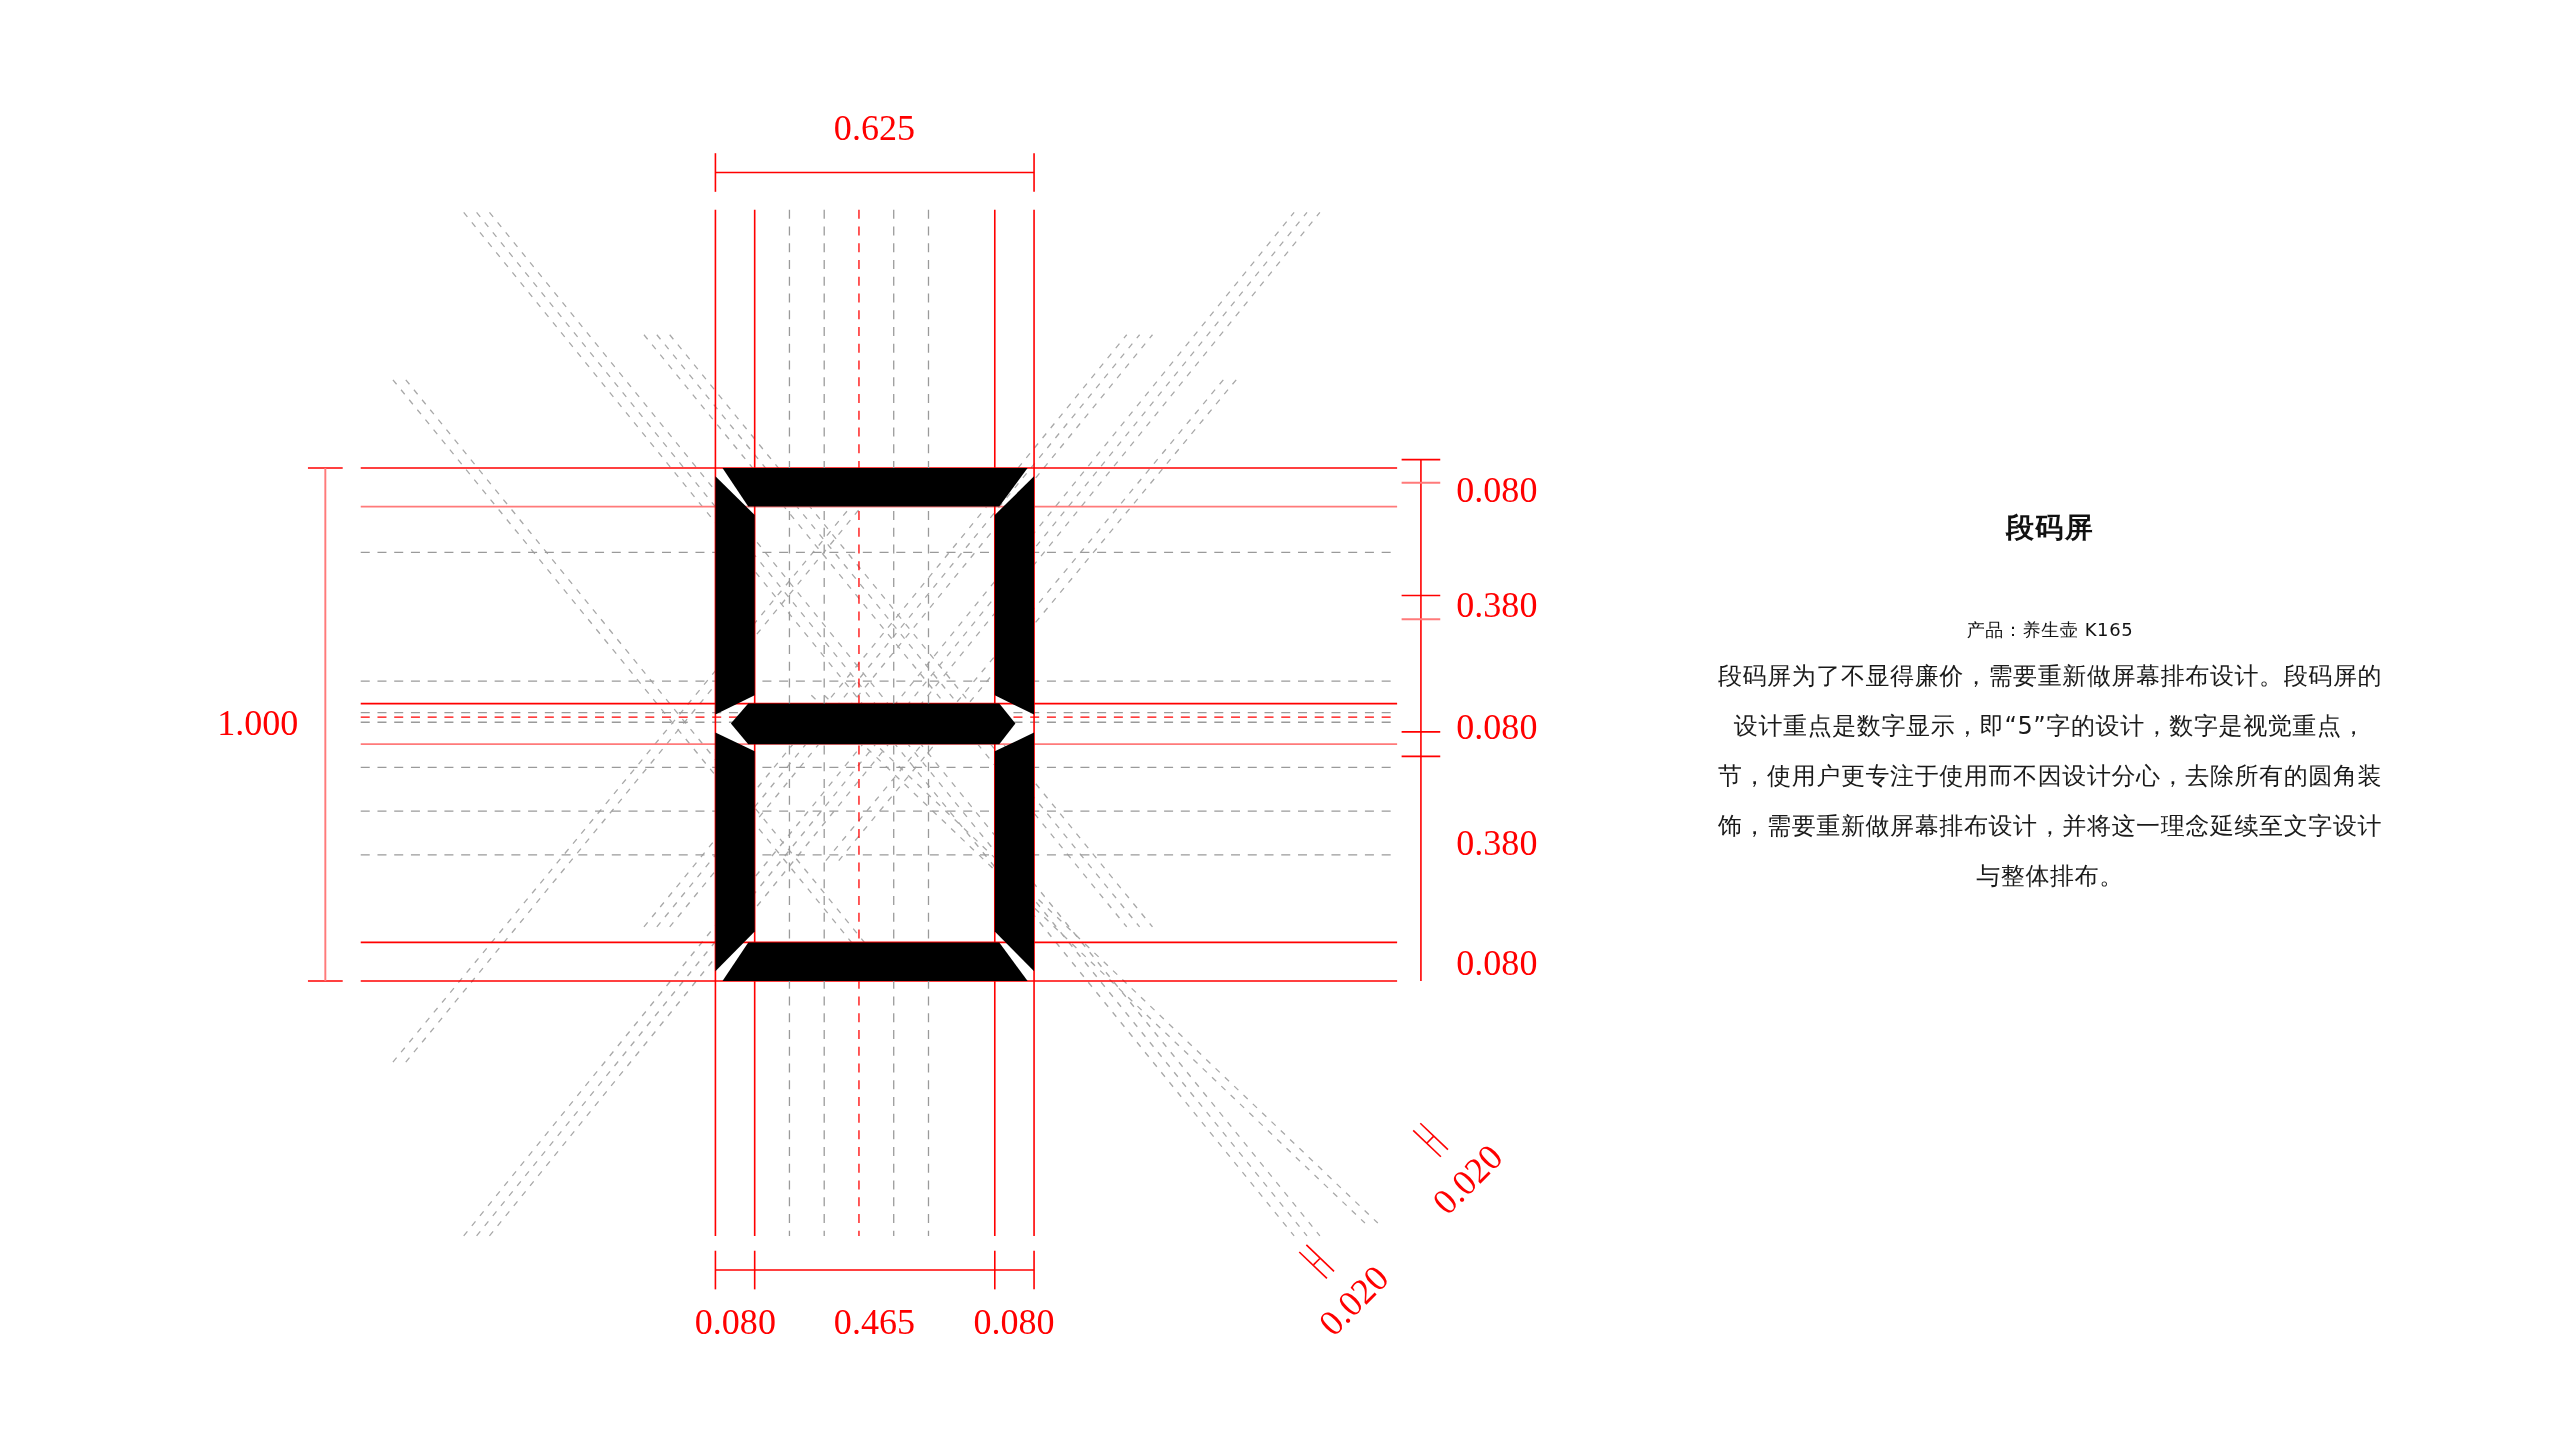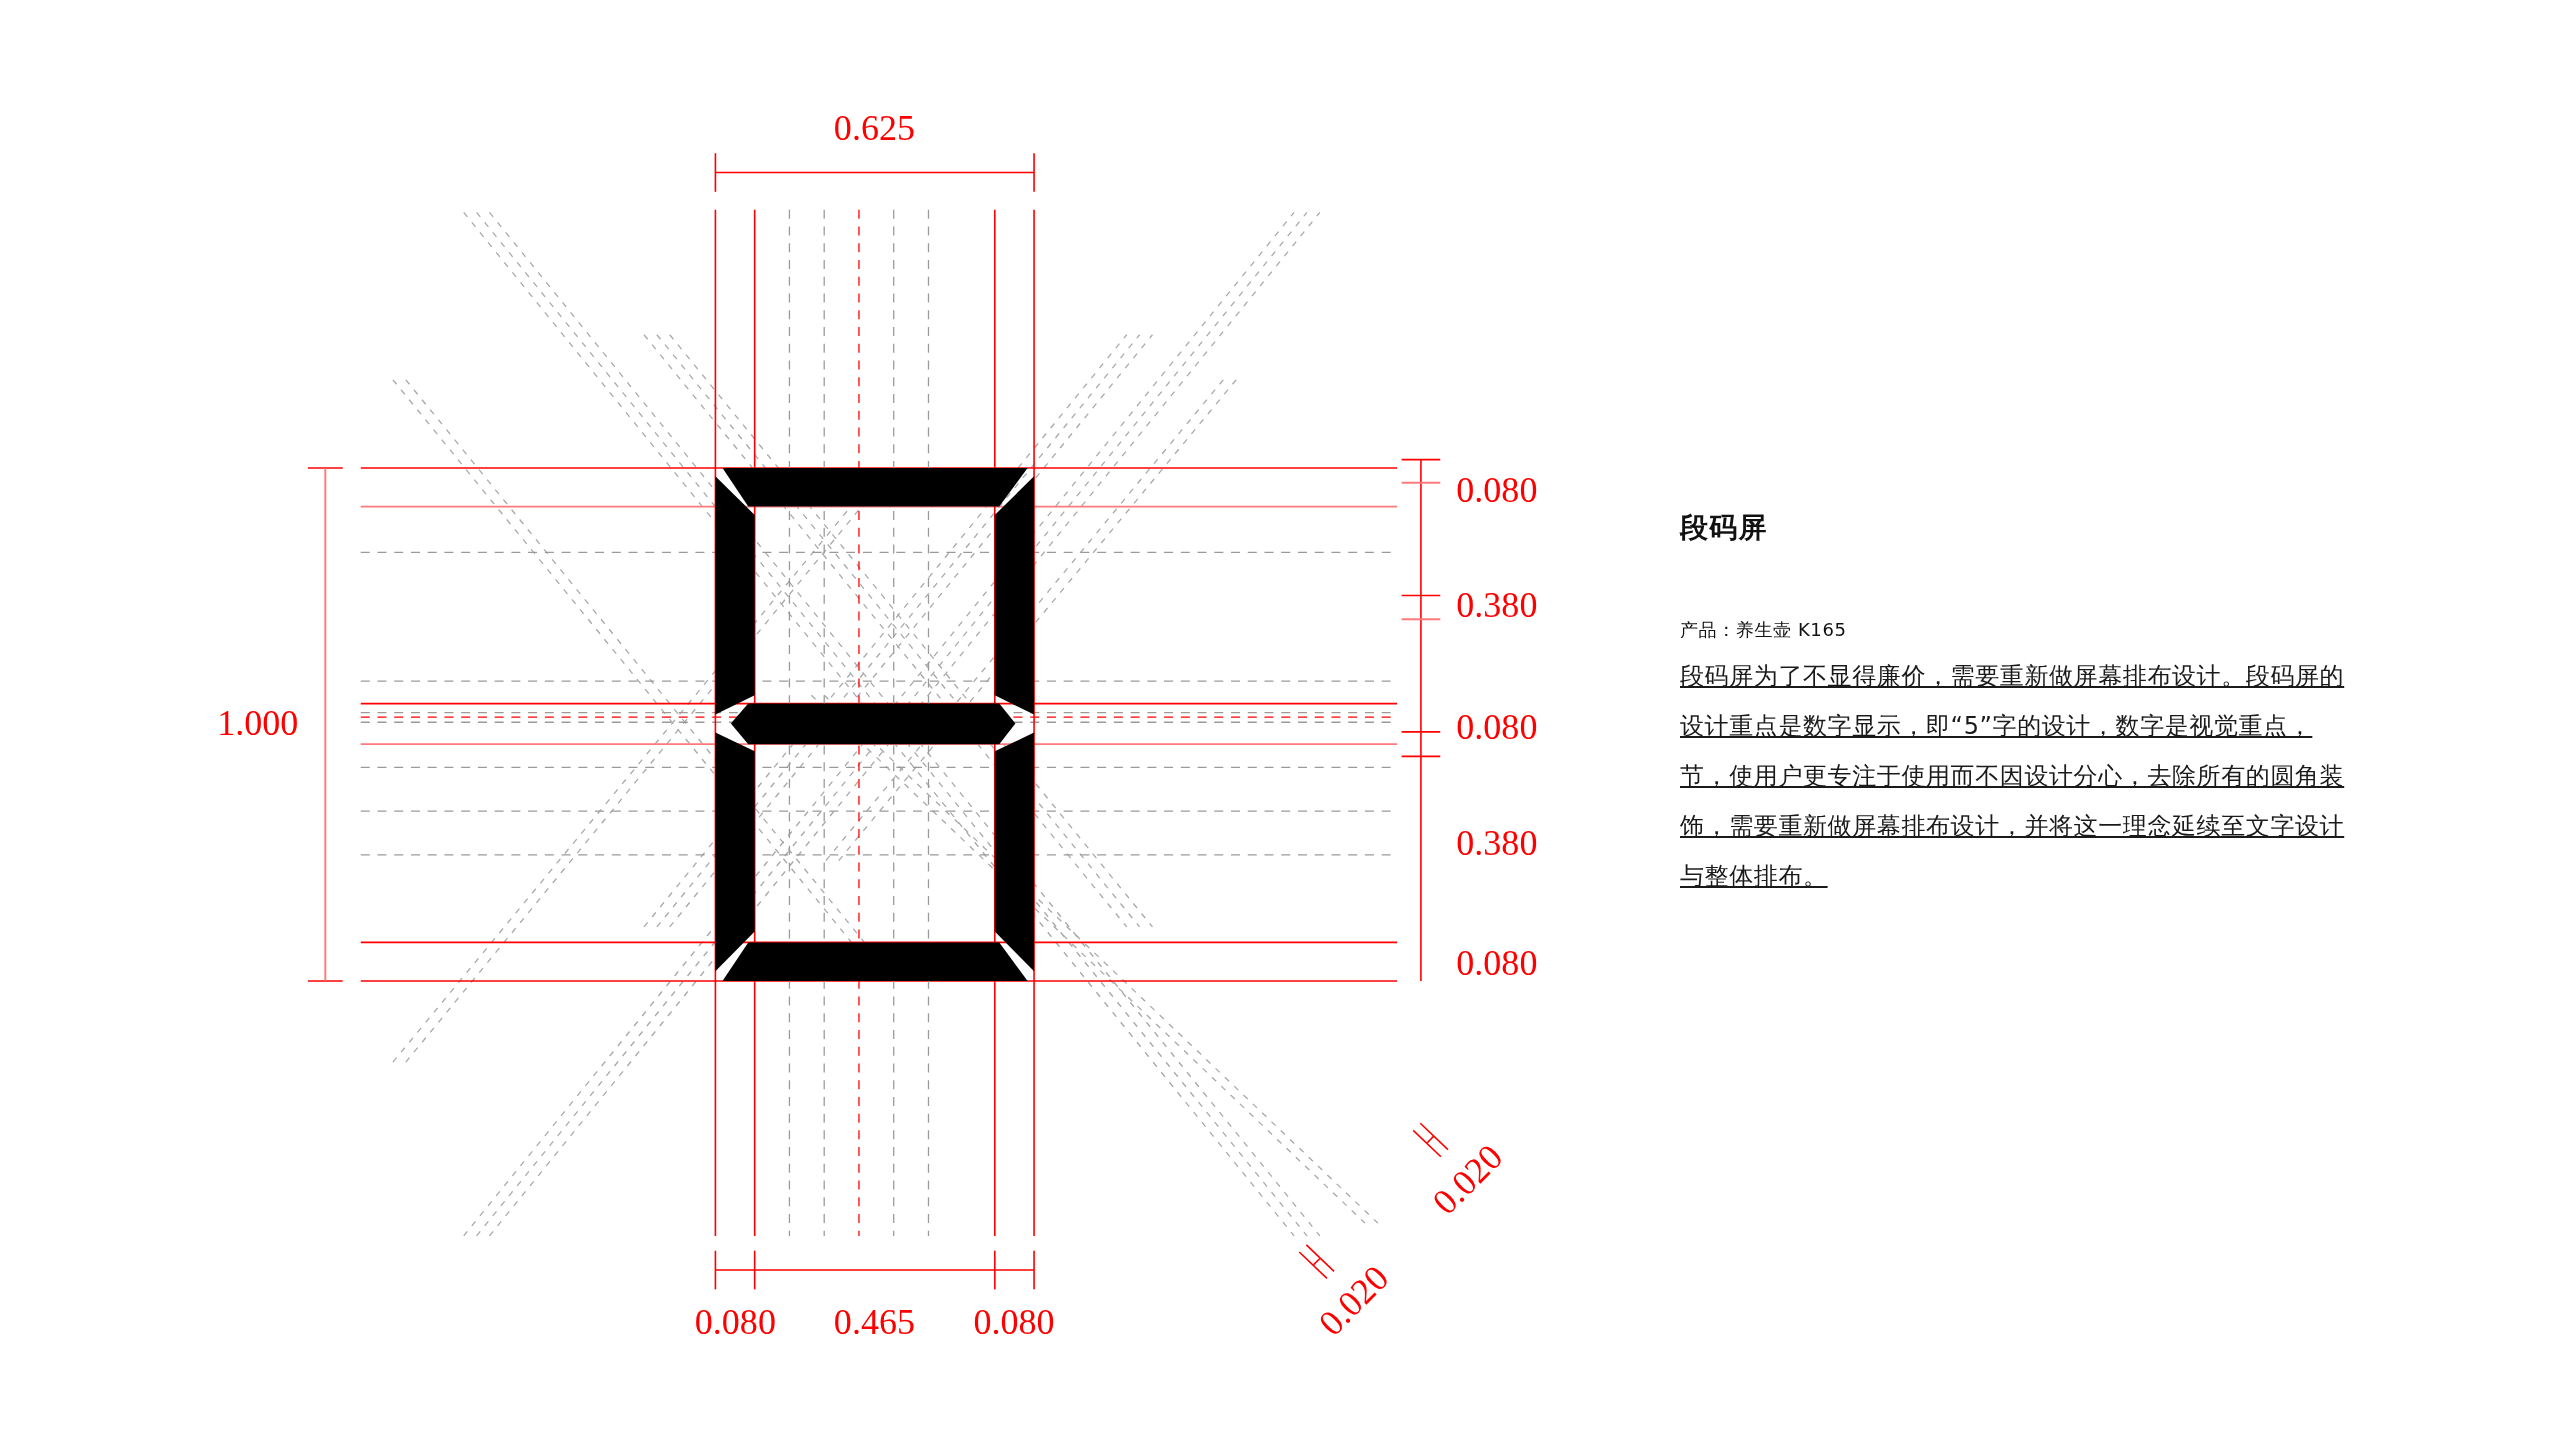--- a/index.html
+++ b/index.html
@@ -5,24 +5,24 @@
   html, body { margin: 0; padding: 0; background: #ffffff; }
   body { width: 2576px; height: 1449px; position: relative; overflow: hidden; }
   #diagram { position: absolute; left: 0; top: 0; width: 2576px; height: 1449px; }
   .dim-text { font-family: "Liberation Serif", "DejaVu Serif", serif; fill: #ff0000; font-size: 56px; }
   .red { stroke: #ff0000; stroke-width: 2.5; fill: none; }
   .red-soft { stroke: #ff7a7a; stroke-width: 3; fill: none; }
   .red-dash { stroke: #ff0000; stroke-width: 2; stroke-dasharray: 14 12; fill: none; }
   .grey-dash { stroke: #9a9a9a; stroke-width: 2; stroke-dasharray: 14 12; fill: none; }
   .diag-dash { stroke: #a8a8a8; stroke-width: 2; stroke-dasharray: 9 11; fill: none; }
   .seg { fill: #000000; }
-  #text-panel { position: absolute; left: 1680px; top: 509px; width: 740px; font-family: "DejaVu Sans", "Liberation Sans", sans-serif; color: #111111; }
+  #text-panel { position: absolute; left: 1680px; top: 509px; width: 740px; font-family: "DejaVu Sans", "Liberation Sans", sans-serif; color: #111111; text-align: center; }
   #title { font-size: 28px; font-weight: bold; margin: 0 0 71px 0; letter-spacing: 1.3px; }
   #subtitle { font-size: 18px; font-weight: normal; margin: 16px 0 9px 0; letter-spacing: 0.6px; }
-  .para-line { font-size: 24px; line-height: 50px; white-space: nowrap; letter-spacing: 0.6px; color: #1a1a1a; text-decoration: underline; }
+  .para-line { font-size: 24px; line-height: 50px; white-space: nowrap; letter-spacing: 0.6px; color: #1a1a1a; }
 </style>
 </head>
 <body>
 
 <svg id="diagram" viewBox="0 0 4001 2251" xmlns="http://www.w3.org/2000/svg">
 
   <g>
 
     <line class="diag-dash" x1="720" y1="330" x2="2010" y2="1920"></line>
     <line class="diag-dash" x1="740" y1="330" x2="2030" y2="1920"></line>

